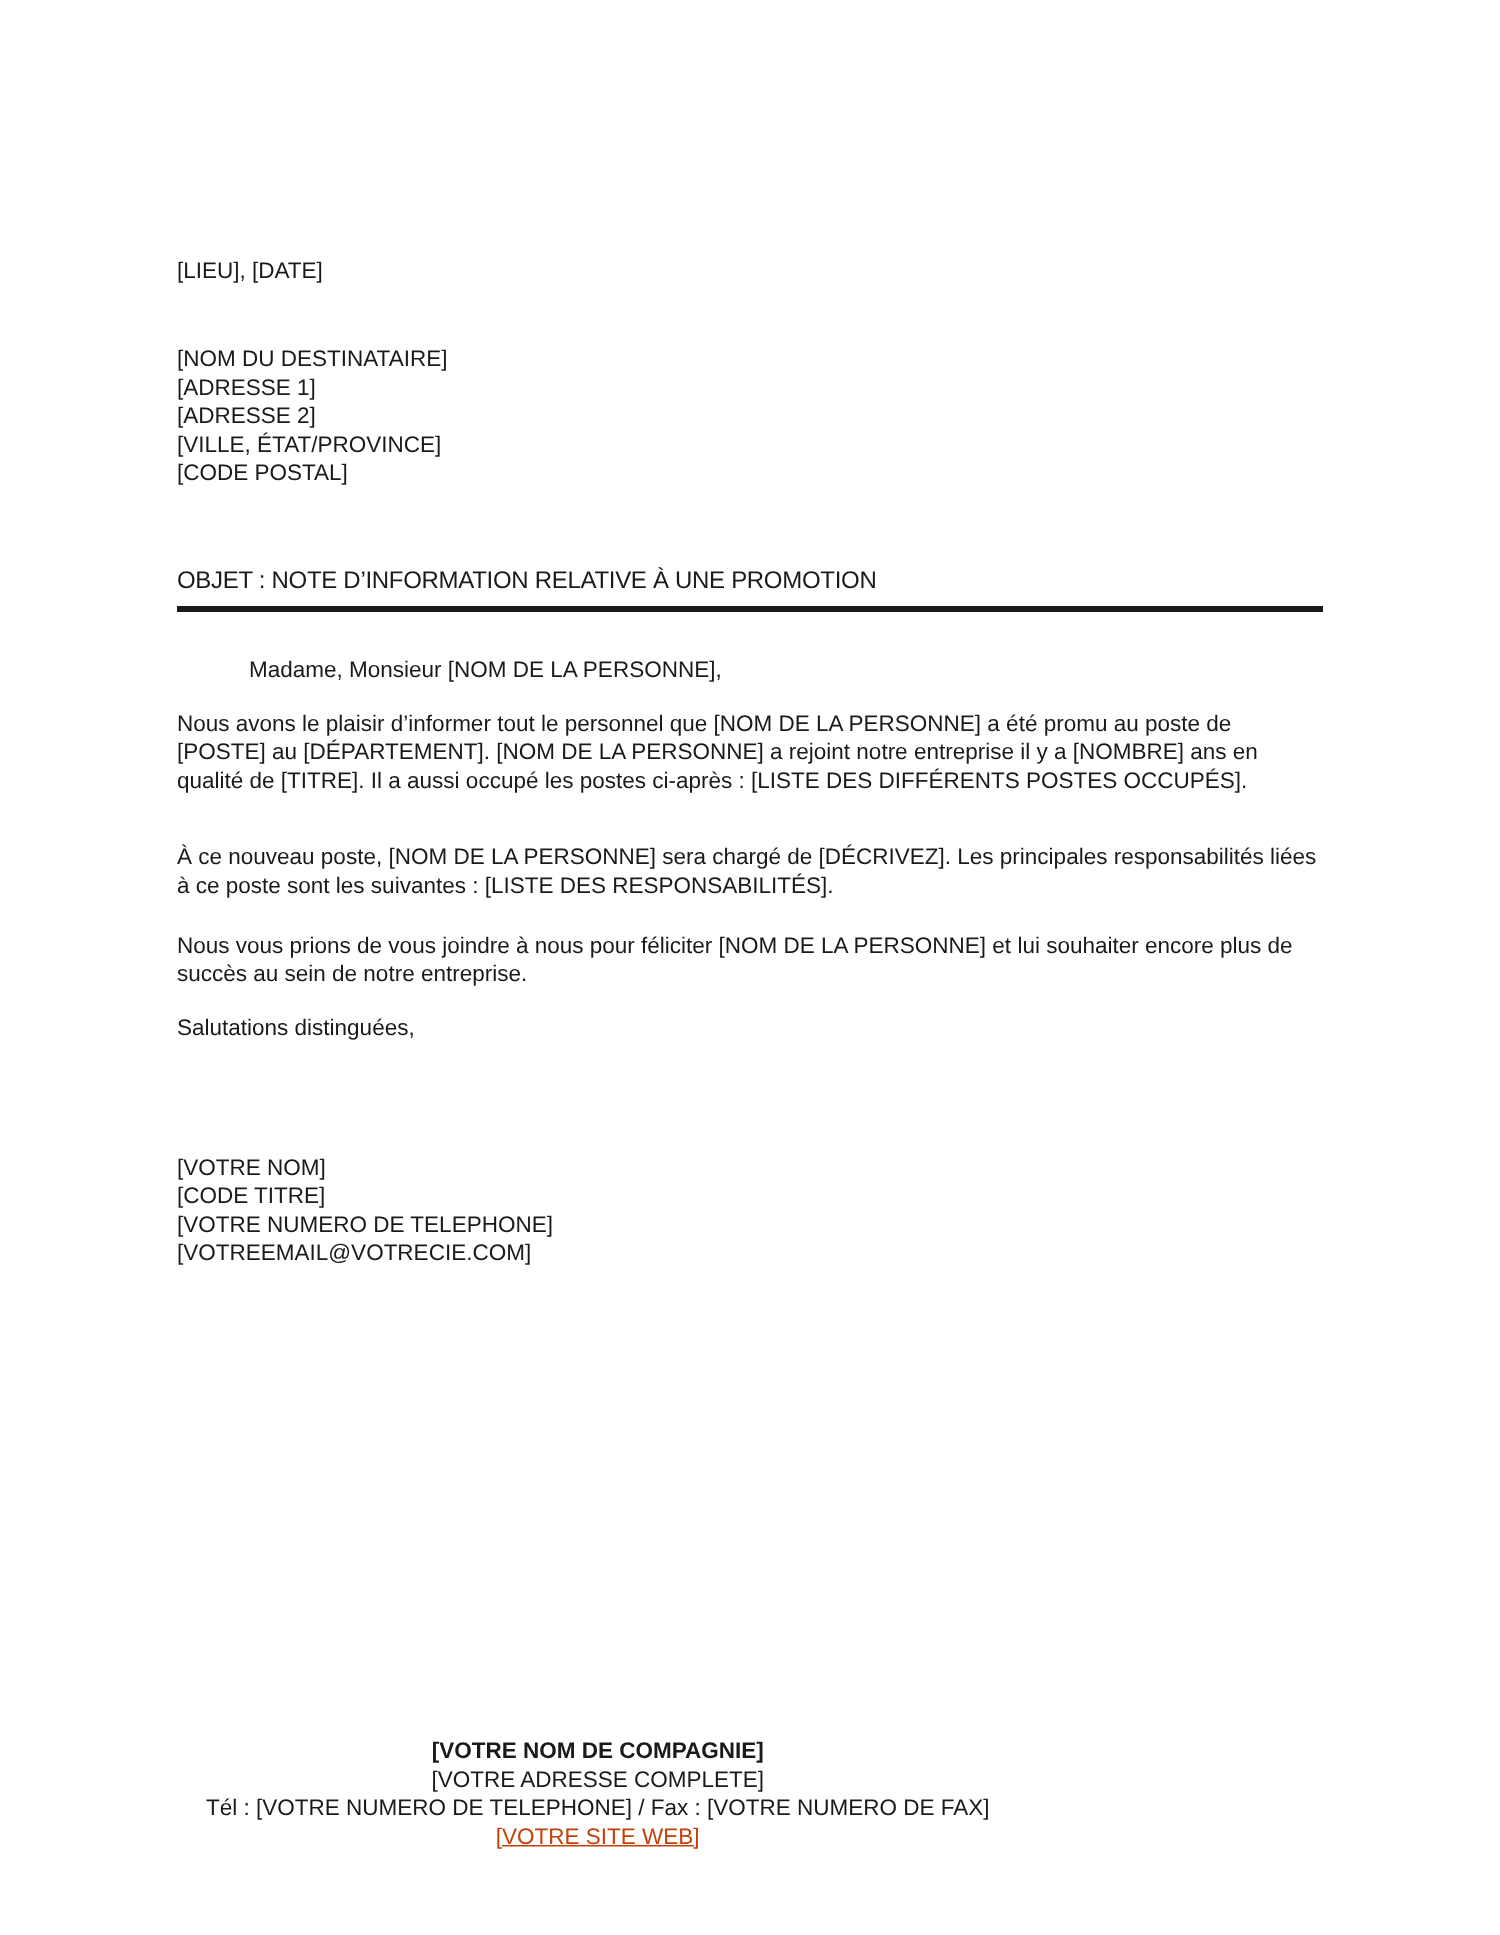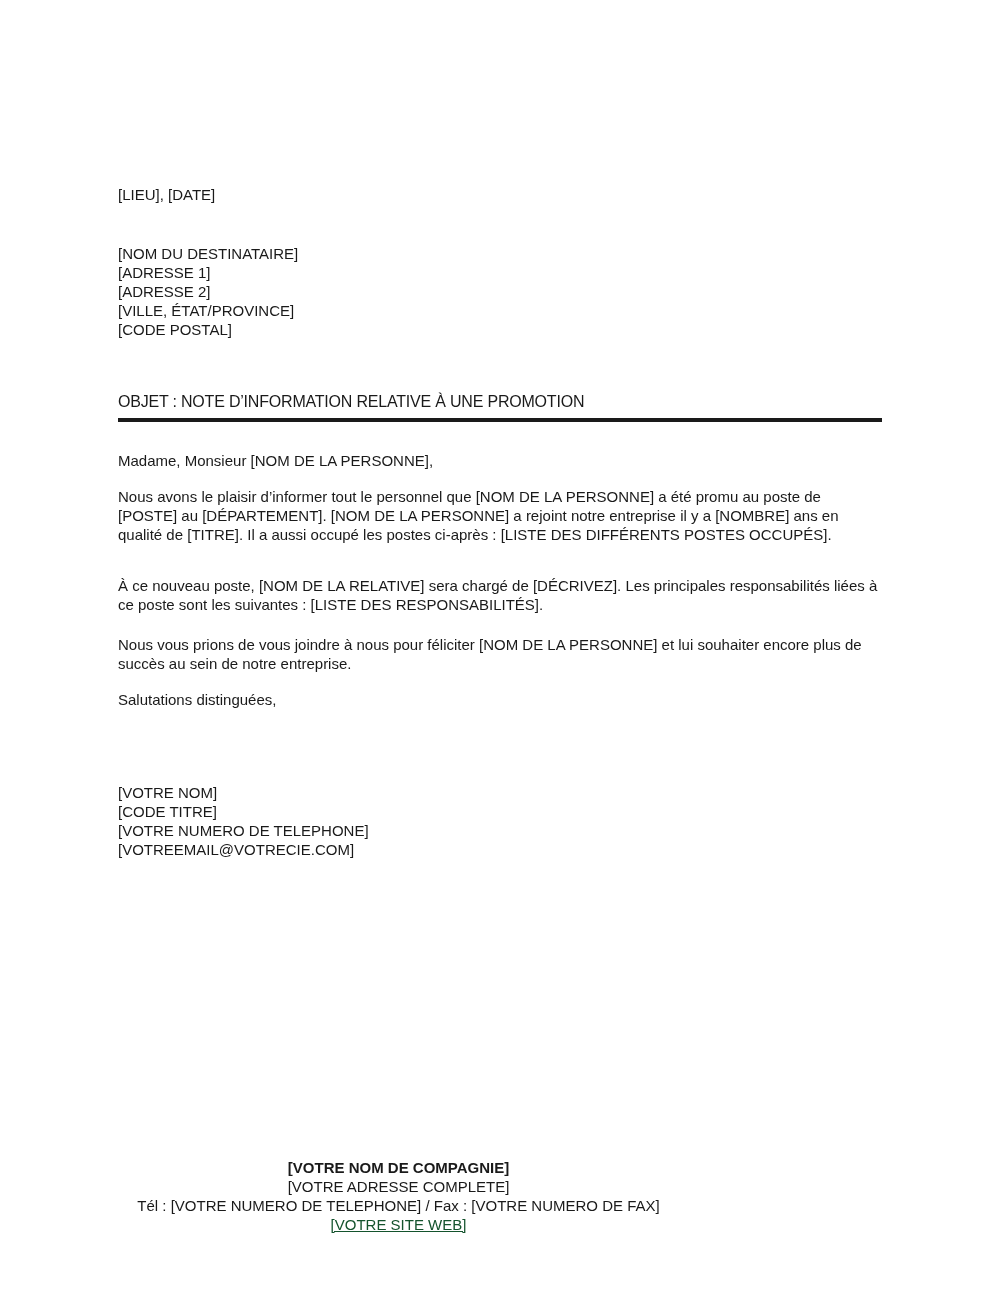--- a/index.html
+++ b/index.html
@@ -11,54 +11,54 @@
     background: #ffffff;
     font-family: "Liberation Sans", "DejaVu Sans", sans-serif;
     font-size: 15px;
     line-height: 19px;
     color: #1a1a1a;
     overflow: hidden;
   }
   .content {
     position: absolute;
     left: 118px;
-    top: 185px;
+    top: 171px;
     width: 764px;
   }
   .date-line { margin-bottom: 40px; }
   .recipient-block { margin-bottom: 53px; }
   .subject-heading {
     font-weight: normal;
     font-size: 16px;
     line-height: 20px;
     letter-spacing: -0.2px;
     margin-bottom: 6px;
     white-space: nowrap;
   }
   .rule {
     height: 4px;
     background: #1a1a1a;
     margin-bottom: 29px;
   }
-  .salutation { margin-bottom: 17px; }
+  .salutation { margin-bottom: 17px; margin-left: 48px; }
   .para { margin-bottom: 32px; }
   .para:last-of-type { margin-bottom: 0; }
   .para-2 { margin-bottom: 21px; }
   .para-3 { margin-bottom: 17px; }
   .closing { margin-bottom: 74px; }
   .footer {
     position: absolute;
     left: 0;
     top: 1158px;
     width: 797px;
     text-align: center;
   }
   .footer .company { font-weight: bold; }
   .footer a, .website-link {
-    color: #14532d;
+    color: #c2410c;
     text-decoration: underline;
     cursor: pointer;
   }
 </style>
 </head>
 <body>
 
 <div class="page">
   <div class="content">
 
@@ -71,21 +71,21 @@
       <div>[VILLE, ÉTAT/PROVINCE]</div>
       <div>[CODE POSTAL]</div>
     </div>
 
     <div class="subject-heading">OBJET : NOTE D’INFORMATION RELATIVE À UNE PROMOTION</div>
     <div class="rule"></div>
 
     <div class="salutation">Madame, Monsieur [NOM DE LA PERSONNE],</div>
 
     <div class="para">Nous avons le plaisir d’informer tout le personnel que [NOM DE LA PERSONNE] a été promu au poste de [POSTE] au [DÉPARTEMENT]. [NOM DE LA PERSONNE] a rejoint notre entreprise il y a [NOMBRE] ans en qualité de [TITRE]. Il a aussi occupé les postes ci-après : [LISTE DES DIFFÉRENTS POSTES OCCUPÉS].</div>
-    <div class="para para-2">À ce nouveau poste, [NOM DE LA RELATIVE] sera chargé de [DÉCRIVEZ]. Les principales responsabilités liées à ce poste sont les suivantes : [LISTE DES RESPONSABILITÉS].</div>
+    <div class="para para-2">À ce nouveau poste, [NOM DE LA PERSONNE] sera chargé de [DÉCRIVEZ]. Les principales responsabilités liées à ce poste sont les suivantes : [LISTE DES RESPONSABILITÉS].</div>
     <div class="para para-3">Nous vous prions de vous joindre à nous pour féliciter [NOM DE LA PERSONNE] et lui souhaiter encore plus de succès au sein de notre entreprise.</div>
 
     <div class="closing">Salutations distinguées,</div>
 
     <div class="signature-block">
       <div>[VOTRE NOM]</div>
       <div>[CODE TITRE]</div>
       <div>[VOTRE NUMERO DE TELEPHONE]</div>
       <div>[VOTREEMAIL@VOTRECIE.COM]</div>
     </div>

